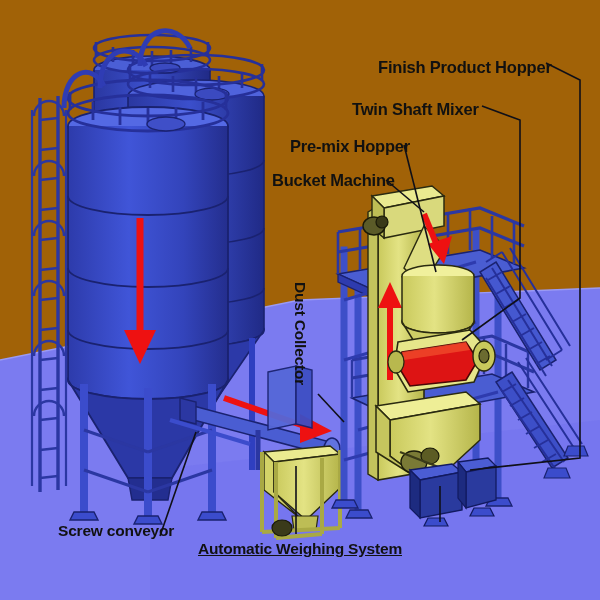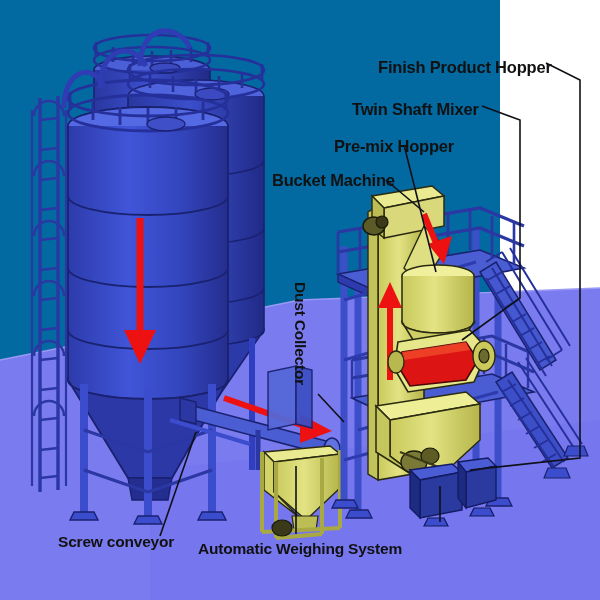--- a/index.html
+++ b/index.html
@@ -1,18 +1,18 @@
 <!DOCTYPE html>
 <html><head>
 <meta charset="utf-8">
 <style>
   html,body{margin:0;padding:0;background:#fff;}
   body{width:600px;height:600px;overflow:hidden;
        font-family:"Liberation Sans","DejaVu Sans",sans-serif;}
-  #stage{position:relative;width:500px;height:600px;background:#0369a1;text-align:center;}
+  #stage{position:relative;width:600px;height:600px;background:#a16207;text-align:center;}
   #stage svg{position:absolute;left:0;top:0;}
   .lbl{position:absolute;color:#111111;font-weight:700;white-space:nowrap;
        letter-spacing:-0.2px;line-height:1;}
   .lbl.s17{font-size:16.5px;}
   .lbl.s16{font-size:15.5px;}
   .lbl.vert{transform:rotate(90deg);transform-origin:left top;}
 </style>
 </head>
 <body>
 
@@ -322,25 +322,25 @@
     <path d="M296,534 L296,466"></path>
 
     <path d="M440,522 L440,486"></path>
   </g>
 </svg>
 
 <div class="lbl s17" style="left:378px;top:59px;">Finish Product Hopper</div>
 
 <div class="lbl s17" style="left:352px;top:101px;">Twin Shaft Mixer</div>
 
-<div class="lbl s17" style="left:290px;top:138px;margin-left:44px;">Pre-mix Hopper</div>
+<div class="lbl s17" style="left:290px;top:138px;">Pre-mix Hopper</div>
 
 <div class="lbl s17" style="left:272px;top:172px;">Bucket Machine</div>
 
 
 <div class="lbl s16 vert" style="left:308px;top:282px;">Dust Collector</div>
 
-<div class="lbl s16" style="left:58px;top:534px;">Screw conveyor</div>
-
-<div class="lbl s16" style="left:198px;top:541px;">Automatic Weighing System</div>
+<div class="lbl s16" style="left:58px;top:523px;">Screw conveyor</div>
+
+<div class="lbl s16" style="left:198px;top:541px;text-decoration:underline;">Automatic Weighing System</div>
 
 
 </div>
 
 </body></html>

